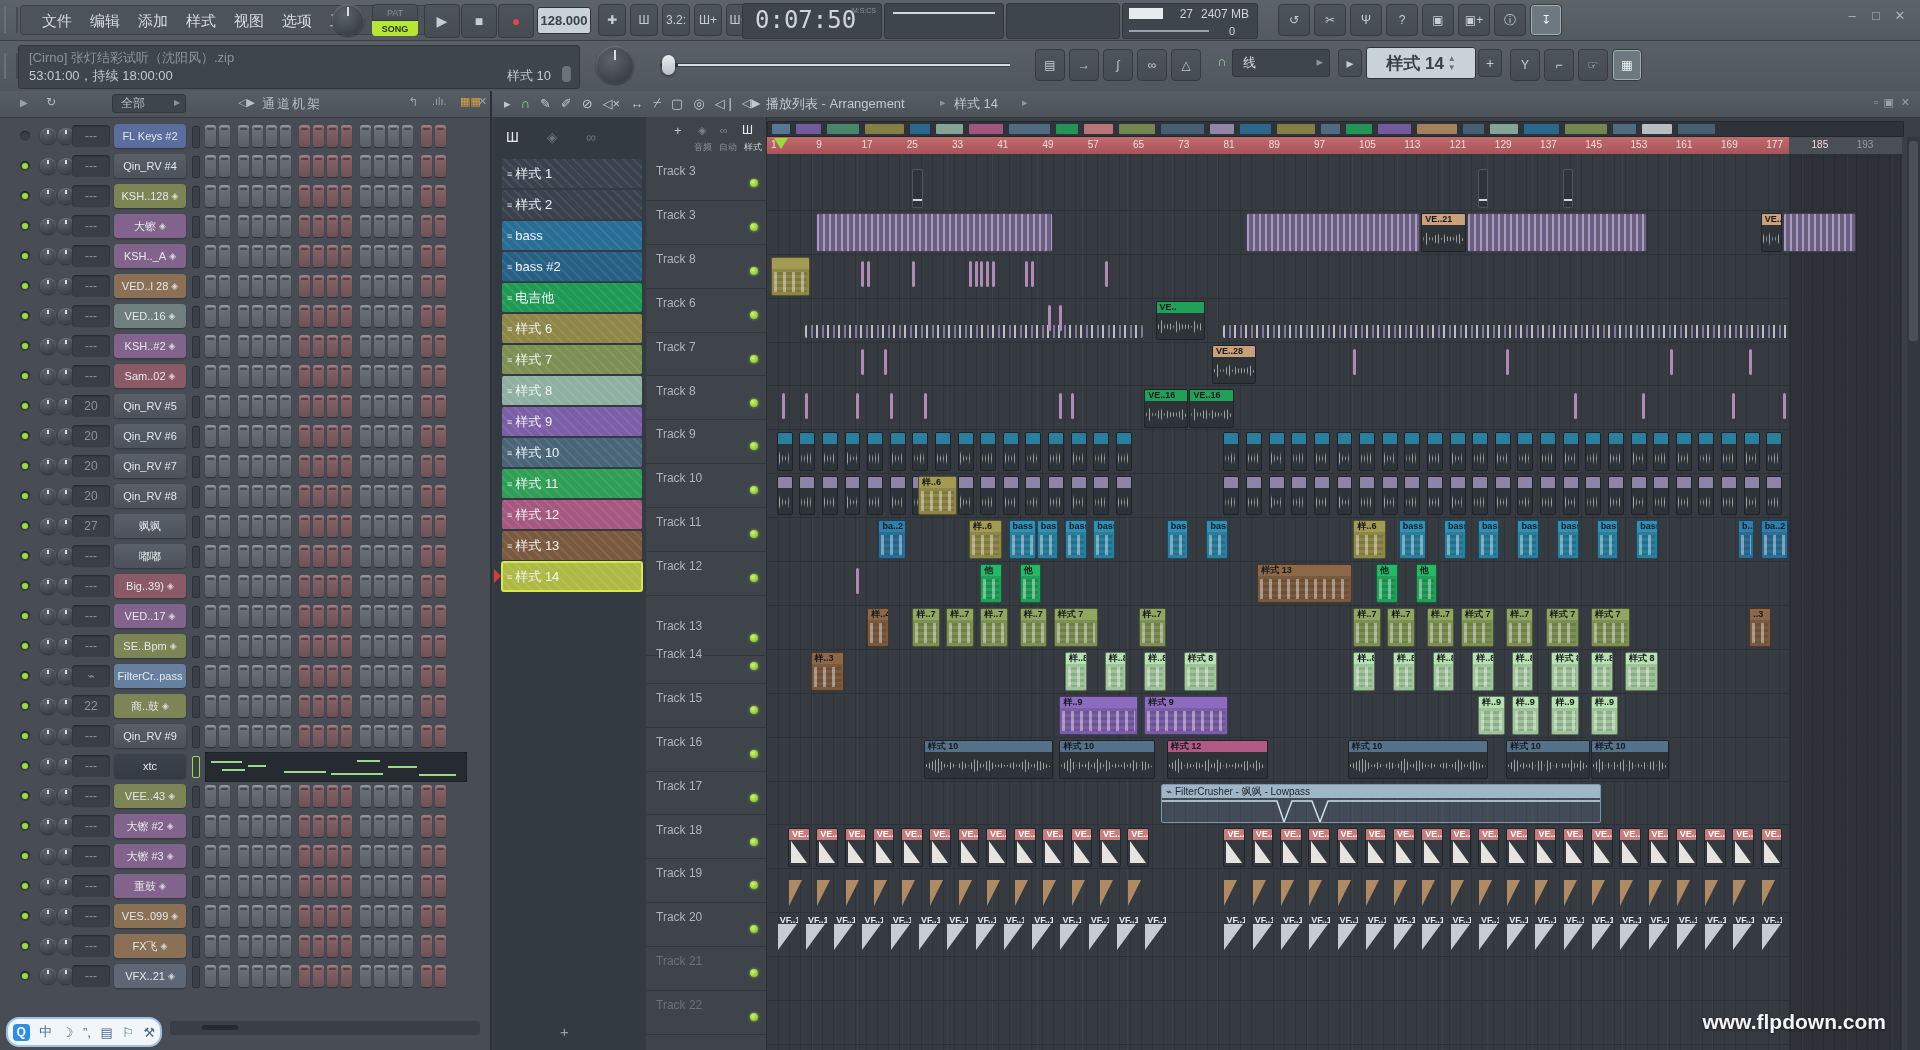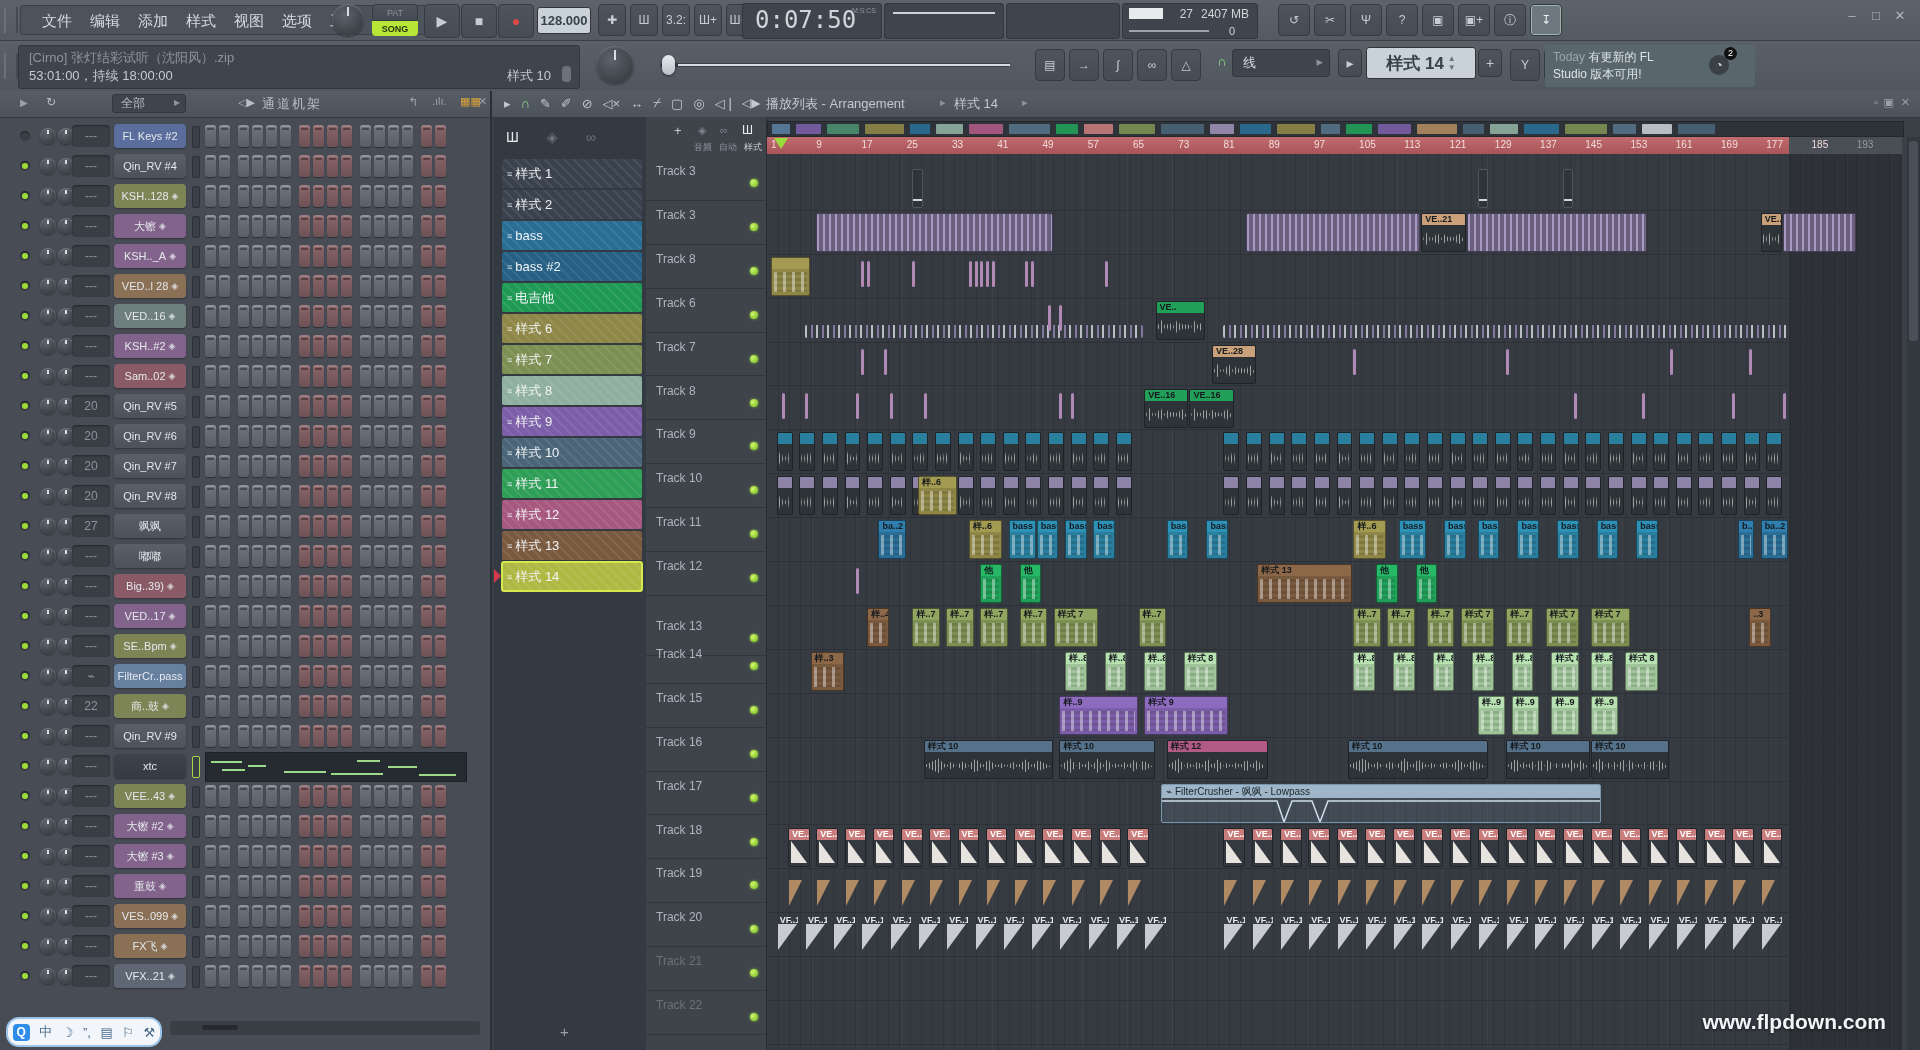--- a/index.html
+++ b/index.html
@@ -198,27 +198,20 @@
       <span style="font-size:8px;margin-left:4px;color:#6b7077">▲<br>▼</span>
     </div>
     <div class="abs tbtn" style="left:1478px;top:8px;width:22px;height:26px">+</div>
     <div class="abs" id="hinticonsR" style="left: 1510px; top: 8px; display: flex; gap: 4px;">
         <div class="tbtn" style="width: 28px; height: 30px; font-size: 12px;">Y</div>
         <div class="tbtn" style="width: 28px; height: 30px; font-size: 12px;">⌐</div>
         <div class="tbtn" style="width: 28px; height: 30px; font-size: 12px;">☞</div>
         <div class="tbtn lit" style="width: 28px; height: 30px; font-size: 12px;">▦</div>
       </div>
     <div class="abs darkpanel" style="left:1512px;top:4px;width:0;height:0;border:none"></div>
-    <div class="abs" style="left:1545px;top:4px;width:210px;height:42px;background:#59666b;border-radius:3px;color:#dce2e6;font-size:12px;padding:4px 8px;box-sizing:border-box">
-      <span style="color:#9aa6ab">Today</span>
-      <span>有更新的 FL</span><br>
-      <span>Studio 版本可用!</span>
-      <span class="abs" style="right:26px;top:10px;width:20px;height:20px;border-radius:50%;background:#3a4146;color:#cfd6da;text-align:center;line-height:20px">◔</span>
-      <span class="abs" style="right:18px;top:2px;width:13px;height:13px;border-radius:50%;background:#111;color:#fff;font-size:9px;text-align:center;line-height:13px">2</span>
-    </div>
   </div>
 
   <div id="rack" class="abs">
     <div id="rack-head" class="abs">
       <span class="abs" style="left:20px;top:6px;font-size:10px;color:#9aa1a9">▶</span>
       <span class="abs" style="left:46px;top:4px;font-size:12px">↻</span>
       <div class="abs darkpanel" style="left:112px;top:3px;width:74px;height:19px;font-size:12px;color:#b8bfc7;padding-left:8px;box-sizing:border-box">
         <span>全部</span><span class="abs" style="right:5px;color:#8d949c">▸</span>
       </div>
       <span class="abs" style="left:238px;top:5px;font-size:11px">◁▶</span>

